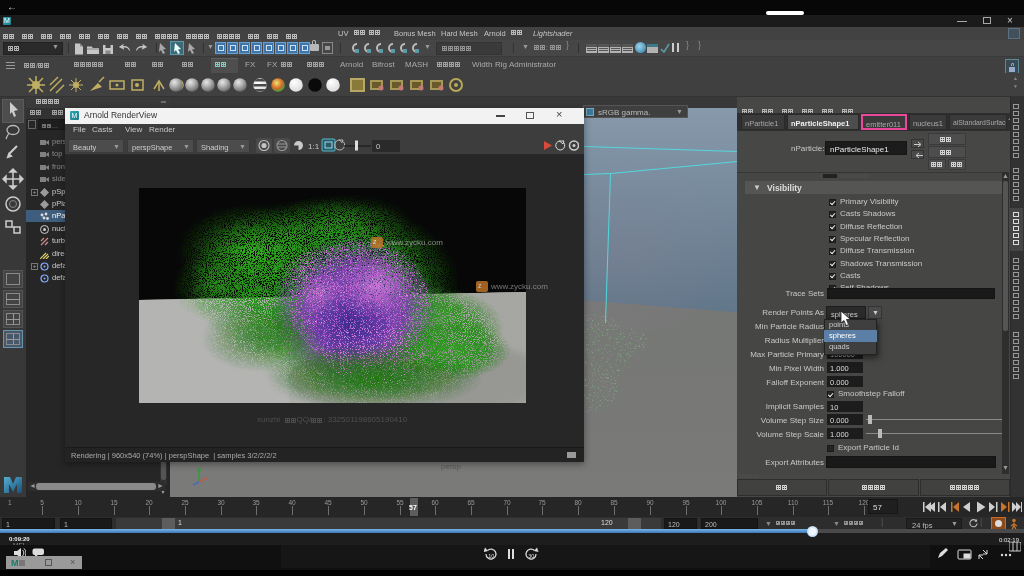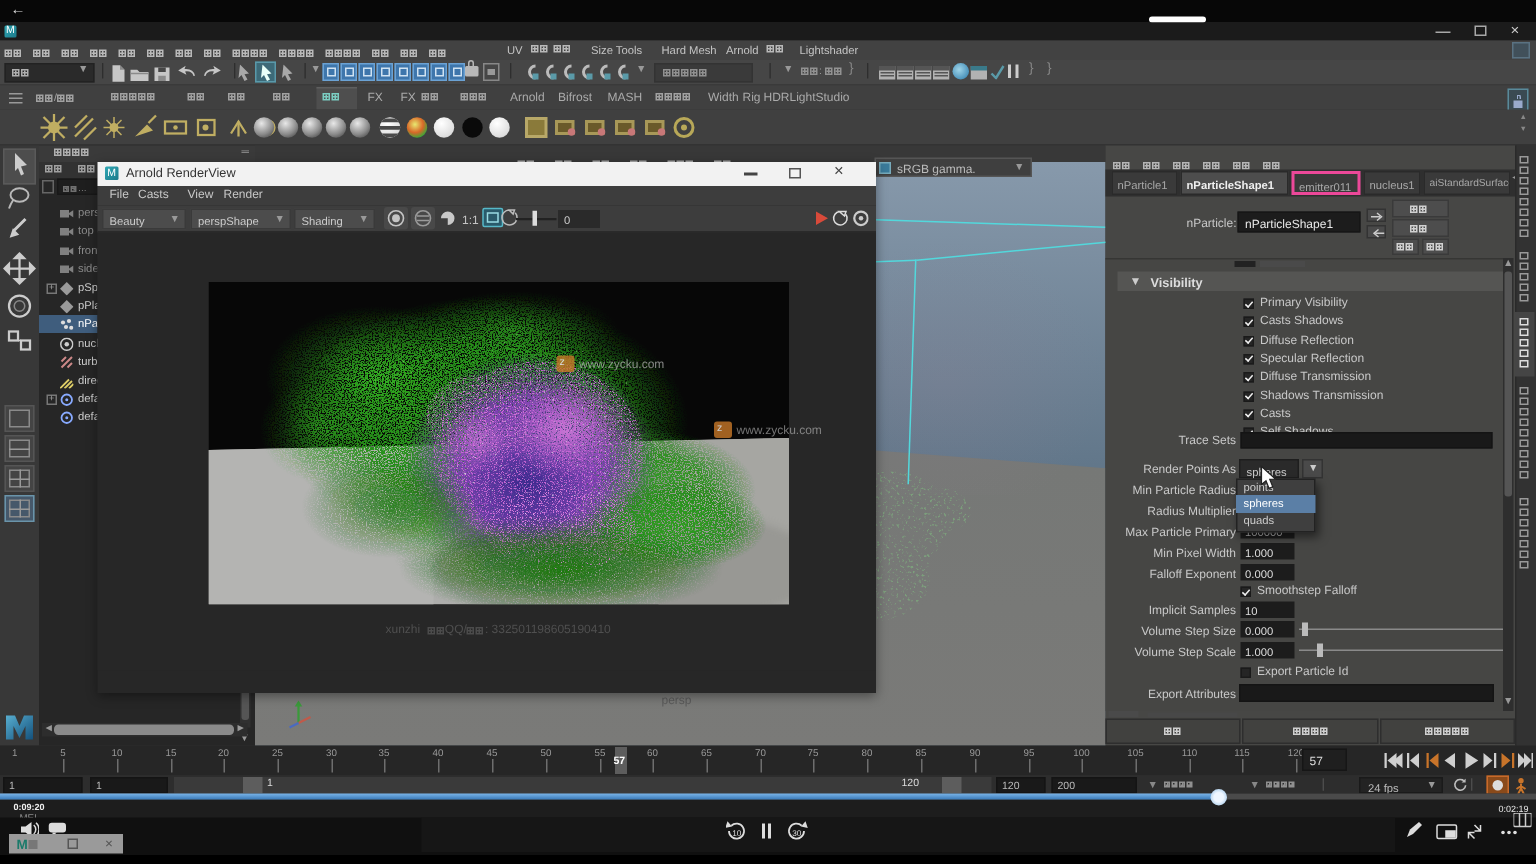--- a/index.html
+++ b/index.html
@@ -36,28 +36,28 @@
       <span style="margin-right:7px;white-space:nowrap"><i class="z" style="width:5px;height:5px;margin-right:1px"></i><i class="z" style="width:5px;height:5px;margin-right:1px"></i></span>
     </div>
 <div class="t" style="left:338px;top:30px;font-size:7.5px;color:#c4c4c4;">UV</div>
 <div class="row t" style="left:354px;top:30px;color:#c4c4c4">
       <i class="z" style="width:5px;height:5px;margin-right:1px"></i>
       <i class="z" style="width:5px;height:5px;margin-right:1px"></i>
       <span style="width:3px"></span>
       <i class="z" style="width:5px;height:5px;margin-right:1px"></i>
       <i class="z" style="width:5px;height:5px;margin-right:1px"></i>
     </div>
-<div class="t" style="left:394px;top:30px;font-size:7.5px;color:#c4c4c4;">Size Tools</div>
+<div class="t" style="left:394px;top:30px;font-size:7.5px;color:#c4c4c4;">Bonus Mesh</div>
 <div class="t" style="left:441px;top:30px;font-size:7.5px;color:#c4c4c4;">Hard Mesh</div>
 <div class="t" style="left:484px;top:30px;font-size:7.5px;color:#c4c4c4;">Arnold</div>
 <div class="row t" style="left:511px;top:30px;color:#c4c4c4">
       <i class="z" style="width:5px;height:5px;margin-right:1px"></i>
       <i class="z" style="width:5px;height:5px;margin-right:1px"></i>
     </div>
-<div class="t" style="left:533px;top:30px;font-size:7.5px;color:#c4c4c4;">Lightshader</div>
+<div class="t" style="left:533px;top:30px;font-size:7.5px;color:#c4c4c4;font-style:italic;">Lightshader</div>
 <div style="left:1008px;top:28px;width:12px;height:11px;background:#41505a;border:1px solid #5a7282"></div>
 <div style="left:0px;top:40px;width:1024px;height:17px;background:#464646;border-bottom:1px solid #3a3a3a"></div>
 <div style="left:3px;top:42px;width:60px;height:13px;background:#2a2a2a;border:1px solid #222;color:#bbb">
       <span style="position:absolute;left:4px;top:3px;font-size:0;line-height:0"><i class="z" style="width:5px;height:5px;margin-right:1px"></i><i class="z" style="width:5px;height:5px;margin-right:1px"></i></span>
       <span style="position:absolute;right:3px;top:0;font-size:7px;color:#999">▼</span>
     </div>
 <div class="t" style="left:67px;top:41px;font-size:11px;color:#2e2e2e;">|</div>
 <svg style="position:absolute;left:74px;top:42px" width="78" height="13" viewBox="0 0 78 13">
 <g fill="#c6c6c6">
 <path d="M1 1.5h5l3 3v8H1z"></path>
@@ -247,21 +247,21 @@
       <i class="z" style="width:5px;height:5px;margin-right:1px"></i>
       <i class="z" style="width:5px;height:5px;margin-right:1px"></i>
     </div>
 <div class="t" style="left:245px;top:61px;font-size:8px;color:#aaa;">FX</div>
 <div class="t" style="left:267px;top:61px;font-size:8px;color:#aaa;">FX</div>
 <div class="t" style="left:340px;top:61px;font-size:8px;color:#aaa;">Arnold</div>
 <div class="t" style="left:372px;top:61px;font-size:8px;color:#aaa;">Bifrost</div>
 <div class="t" style="left:405px;top:61px;font-size:8px;color:#aaa;">MASH</div>
 <div class="t" style="left:472px;top:61px;font-size:8px;color:#aaa;">Width</div>
 <div class="t" style="left:495px;top:61px;font-size:8px;color:#aaa;">Rig</div>
-<div class="t" style="left:509px;top:61px;font-size:8px;color:#aaa;">HDRLightStudio</div>
+<div class="t" style="left:509px;top:61px;font-size:8px;color:#aaa;">Administrator</div>
 <div class="row t" style="left:281px;top:62px;color:#aaa">
       <i class="z" style="width:5px;height:5px;margin-right:1px"></i>
       <i class="z" style="width:5px;height:5px;margin-right:1px"></i>
     </div>
 <div style="left:1005px;top:59px;width:14px;height:16px;border:1px solid #5a8a9a;background:#3a4a52">
       <span style="position:absolute;left:3px;top:7px;width:6px;height:5px;background:#9ac"></span>
       <span style="position:absolute;left:4.5px;top:3px;width:3px;height:3px;border:1px solid #9ac;border-bottom:none;border-radius:2px 2px 0 0"></span>
     </div>
 <div style="left:0px;top:73px;width:1024px;height:24px;background:#404040;border-bottom:1px solid #333"></div>
 <svg style="position:absolute;left:26px;top:75px" width="460" height="20" viewBox="0 0 460 20">
@@ -985,20 +985,24 @@
 <div style="left:372px;top:140px;width:28px;height:12px;background:#2a2a2a">
       <span style="position:absolute;left:4px;top:2px;font-size:7.5px;color:#ccc">0</span>
     </div>
 <svg style="position:absolute;left:543px;top:139px" width="36" height="13" viewBox="0 0 36 13">
       <path d="M1 2l8 4.5-8 4.5z" fill="#d84a3a"></path>
       <path d="M17 2 a4.5 4.5 0 1 0 4 2 M21 2l-4.5 0l3.5 3z" stroke="#ddd" fill="none"></path>
       <circle cx="31" cy="6.5" r="4.5" fill="none" stroke="#ccc" stroke-width="1.5"></circle>
       <circle cx="31" cy="6.5" r="1.5" fill="#ccc"></circle>
     </svg>
 <div style="left:65px;top:155px;width:519px;height:292px;background:#272727"></div>
+<div style="left:65px;top:447px;width:519px;height:15px;background:#232323;border-top:1px solid #1a1a1a">
+      <span style="position:absolute;left:6px;top:3px;font-size:7.5px;color:#aaa">Rendering | 960x540 (74%) | perspShape&nbsp;&nbsp;| samples 3/2/2/2/2</span>
+      <span style="position:absolute;right:8px;top:4px;width:9px;height:6px;background:#999"></span>
+    </div>
 <svg style="position:absolute;left:139px;top:188px" width="387" height="215" viewBox="0 0 387 215">
 <defs>
 <radialGradient id="gg1" cx="0.5" cy="0.5" r="0.5">
           <stop offset="0" stop-color="#2d9e1e"></stop>
           <stop offset="0.6" stop-color="#27901a"></stop>
           <stop offset="1" stop-color="#1d7a12" stop-opacity="0"></stop>
         </radialGradient>
 <radialGradient id="gg2" cx="0.5" cy="0.5" r="0.5">
           <stop offset="0" stop-color="#35b224"></stop>
           <stop offset="1" stop-color="#259016" stop-opacity="0"></stop>

